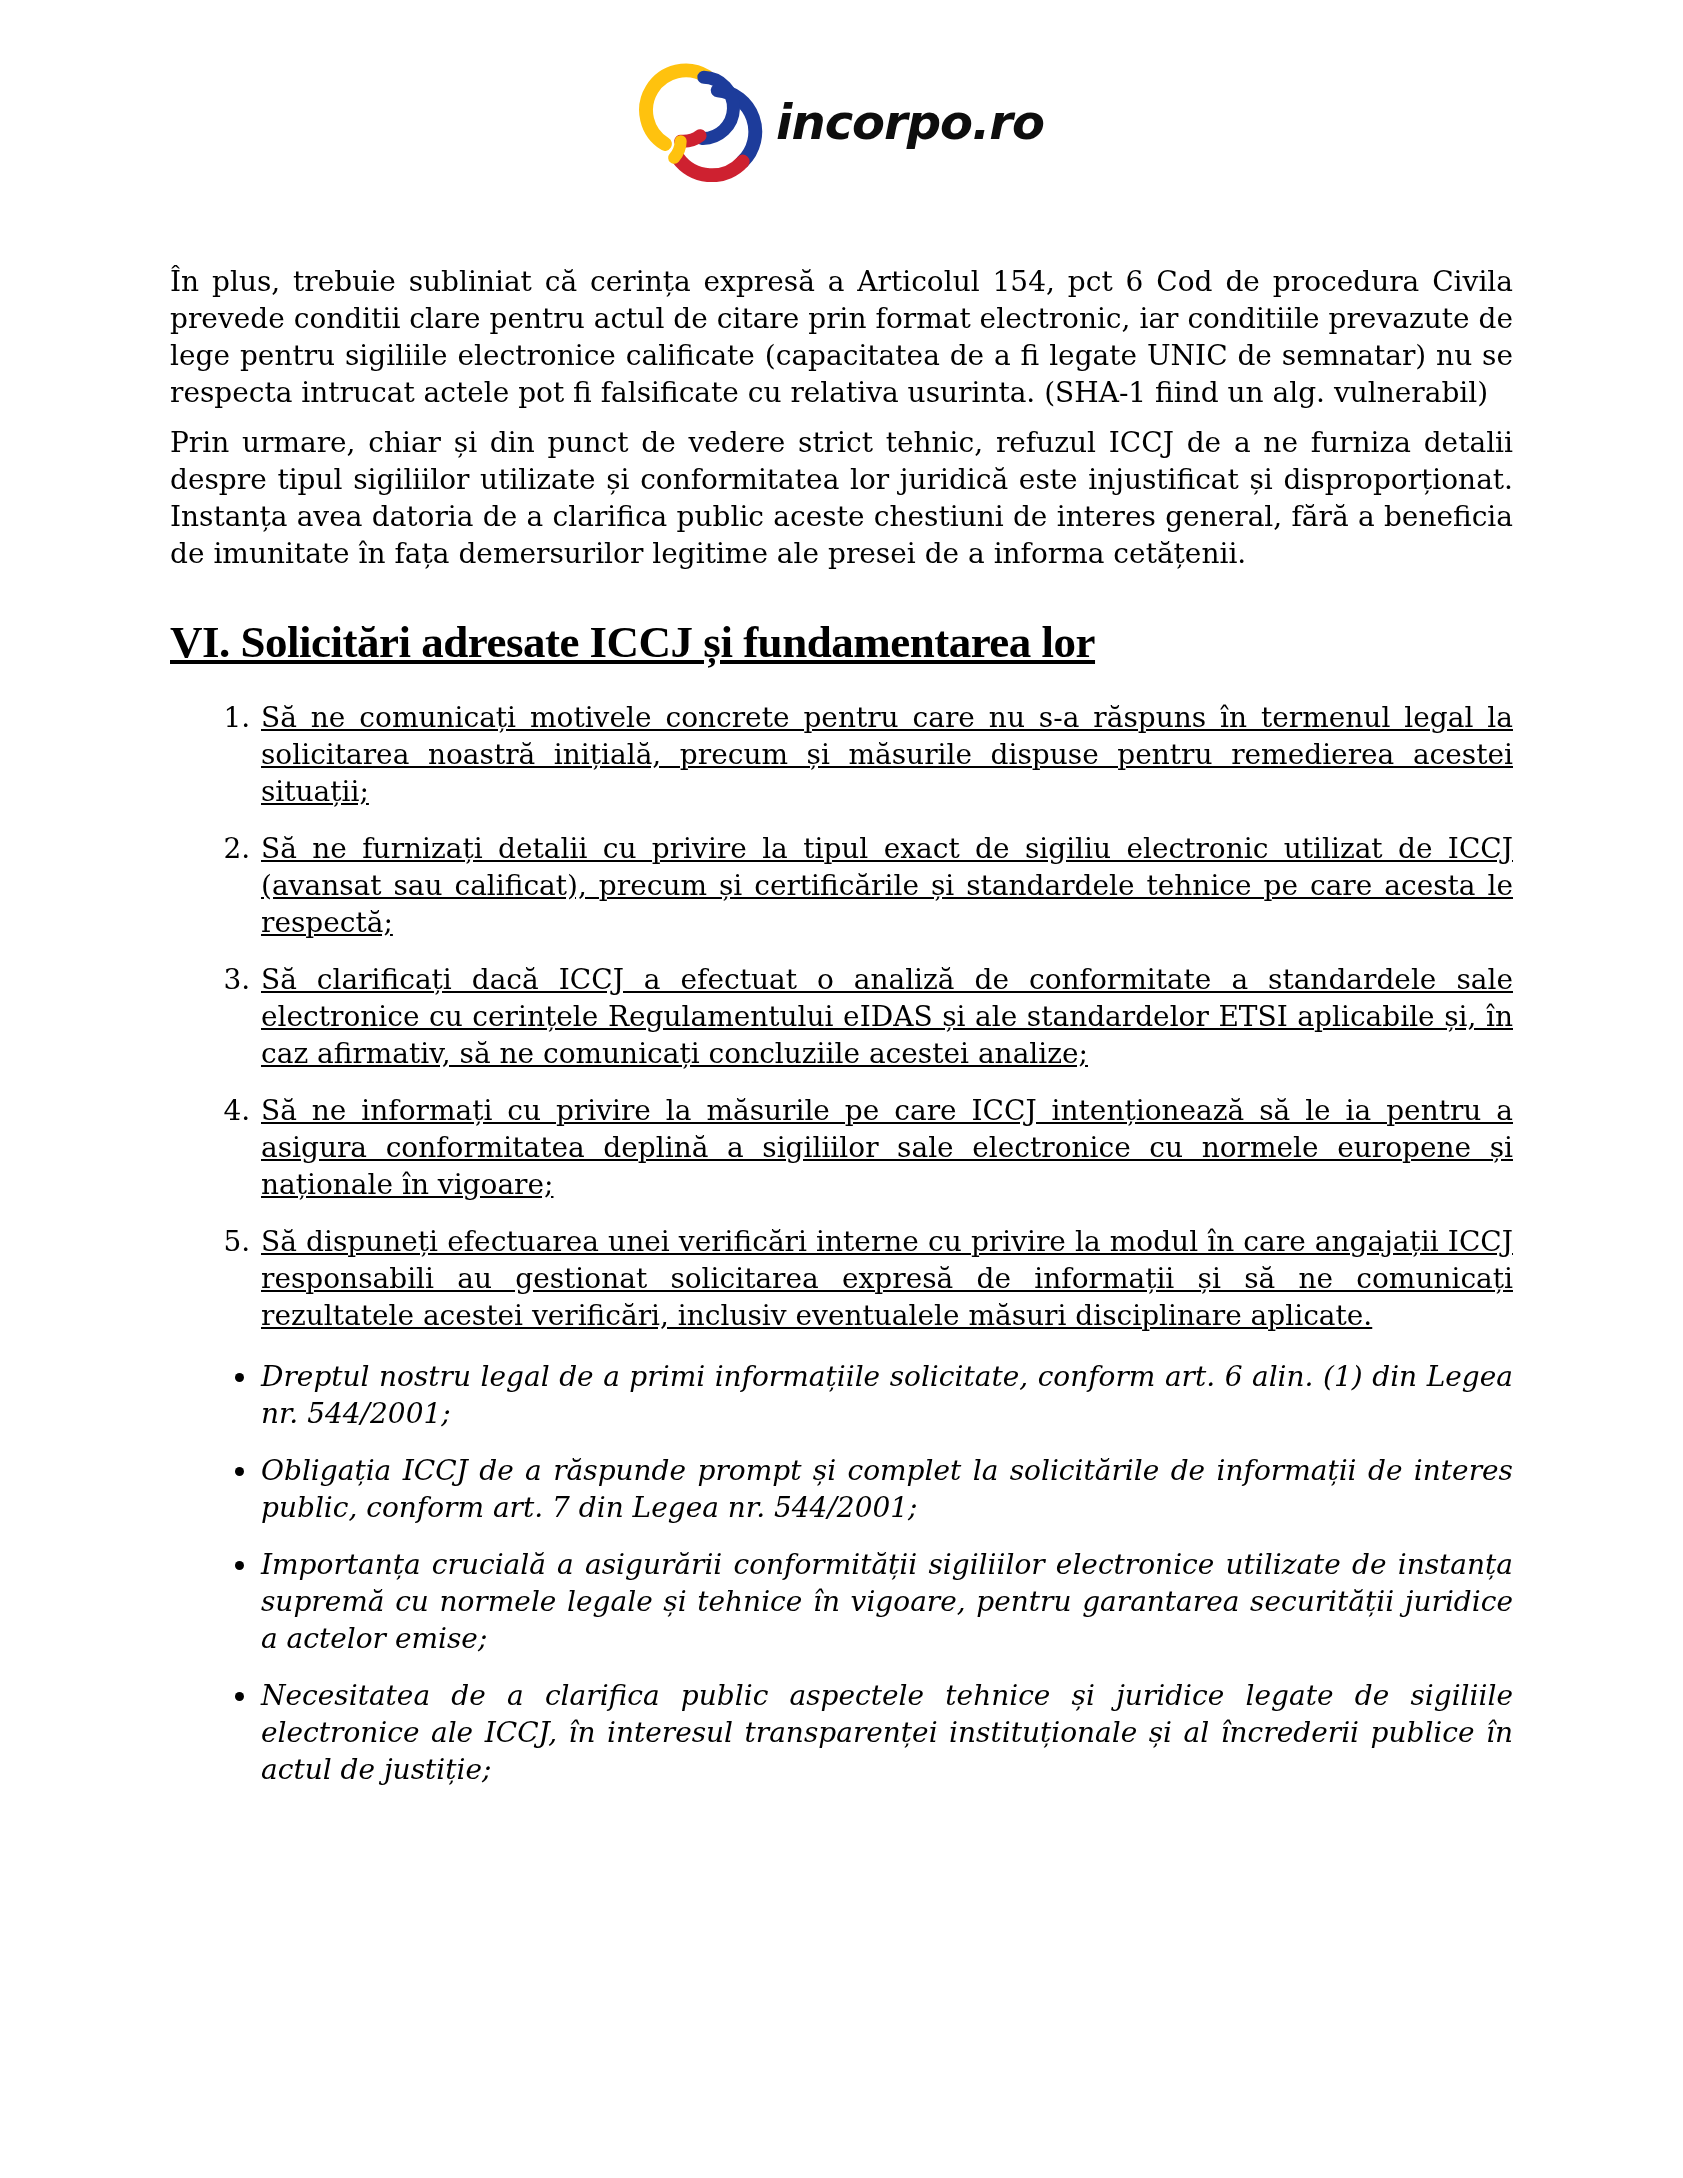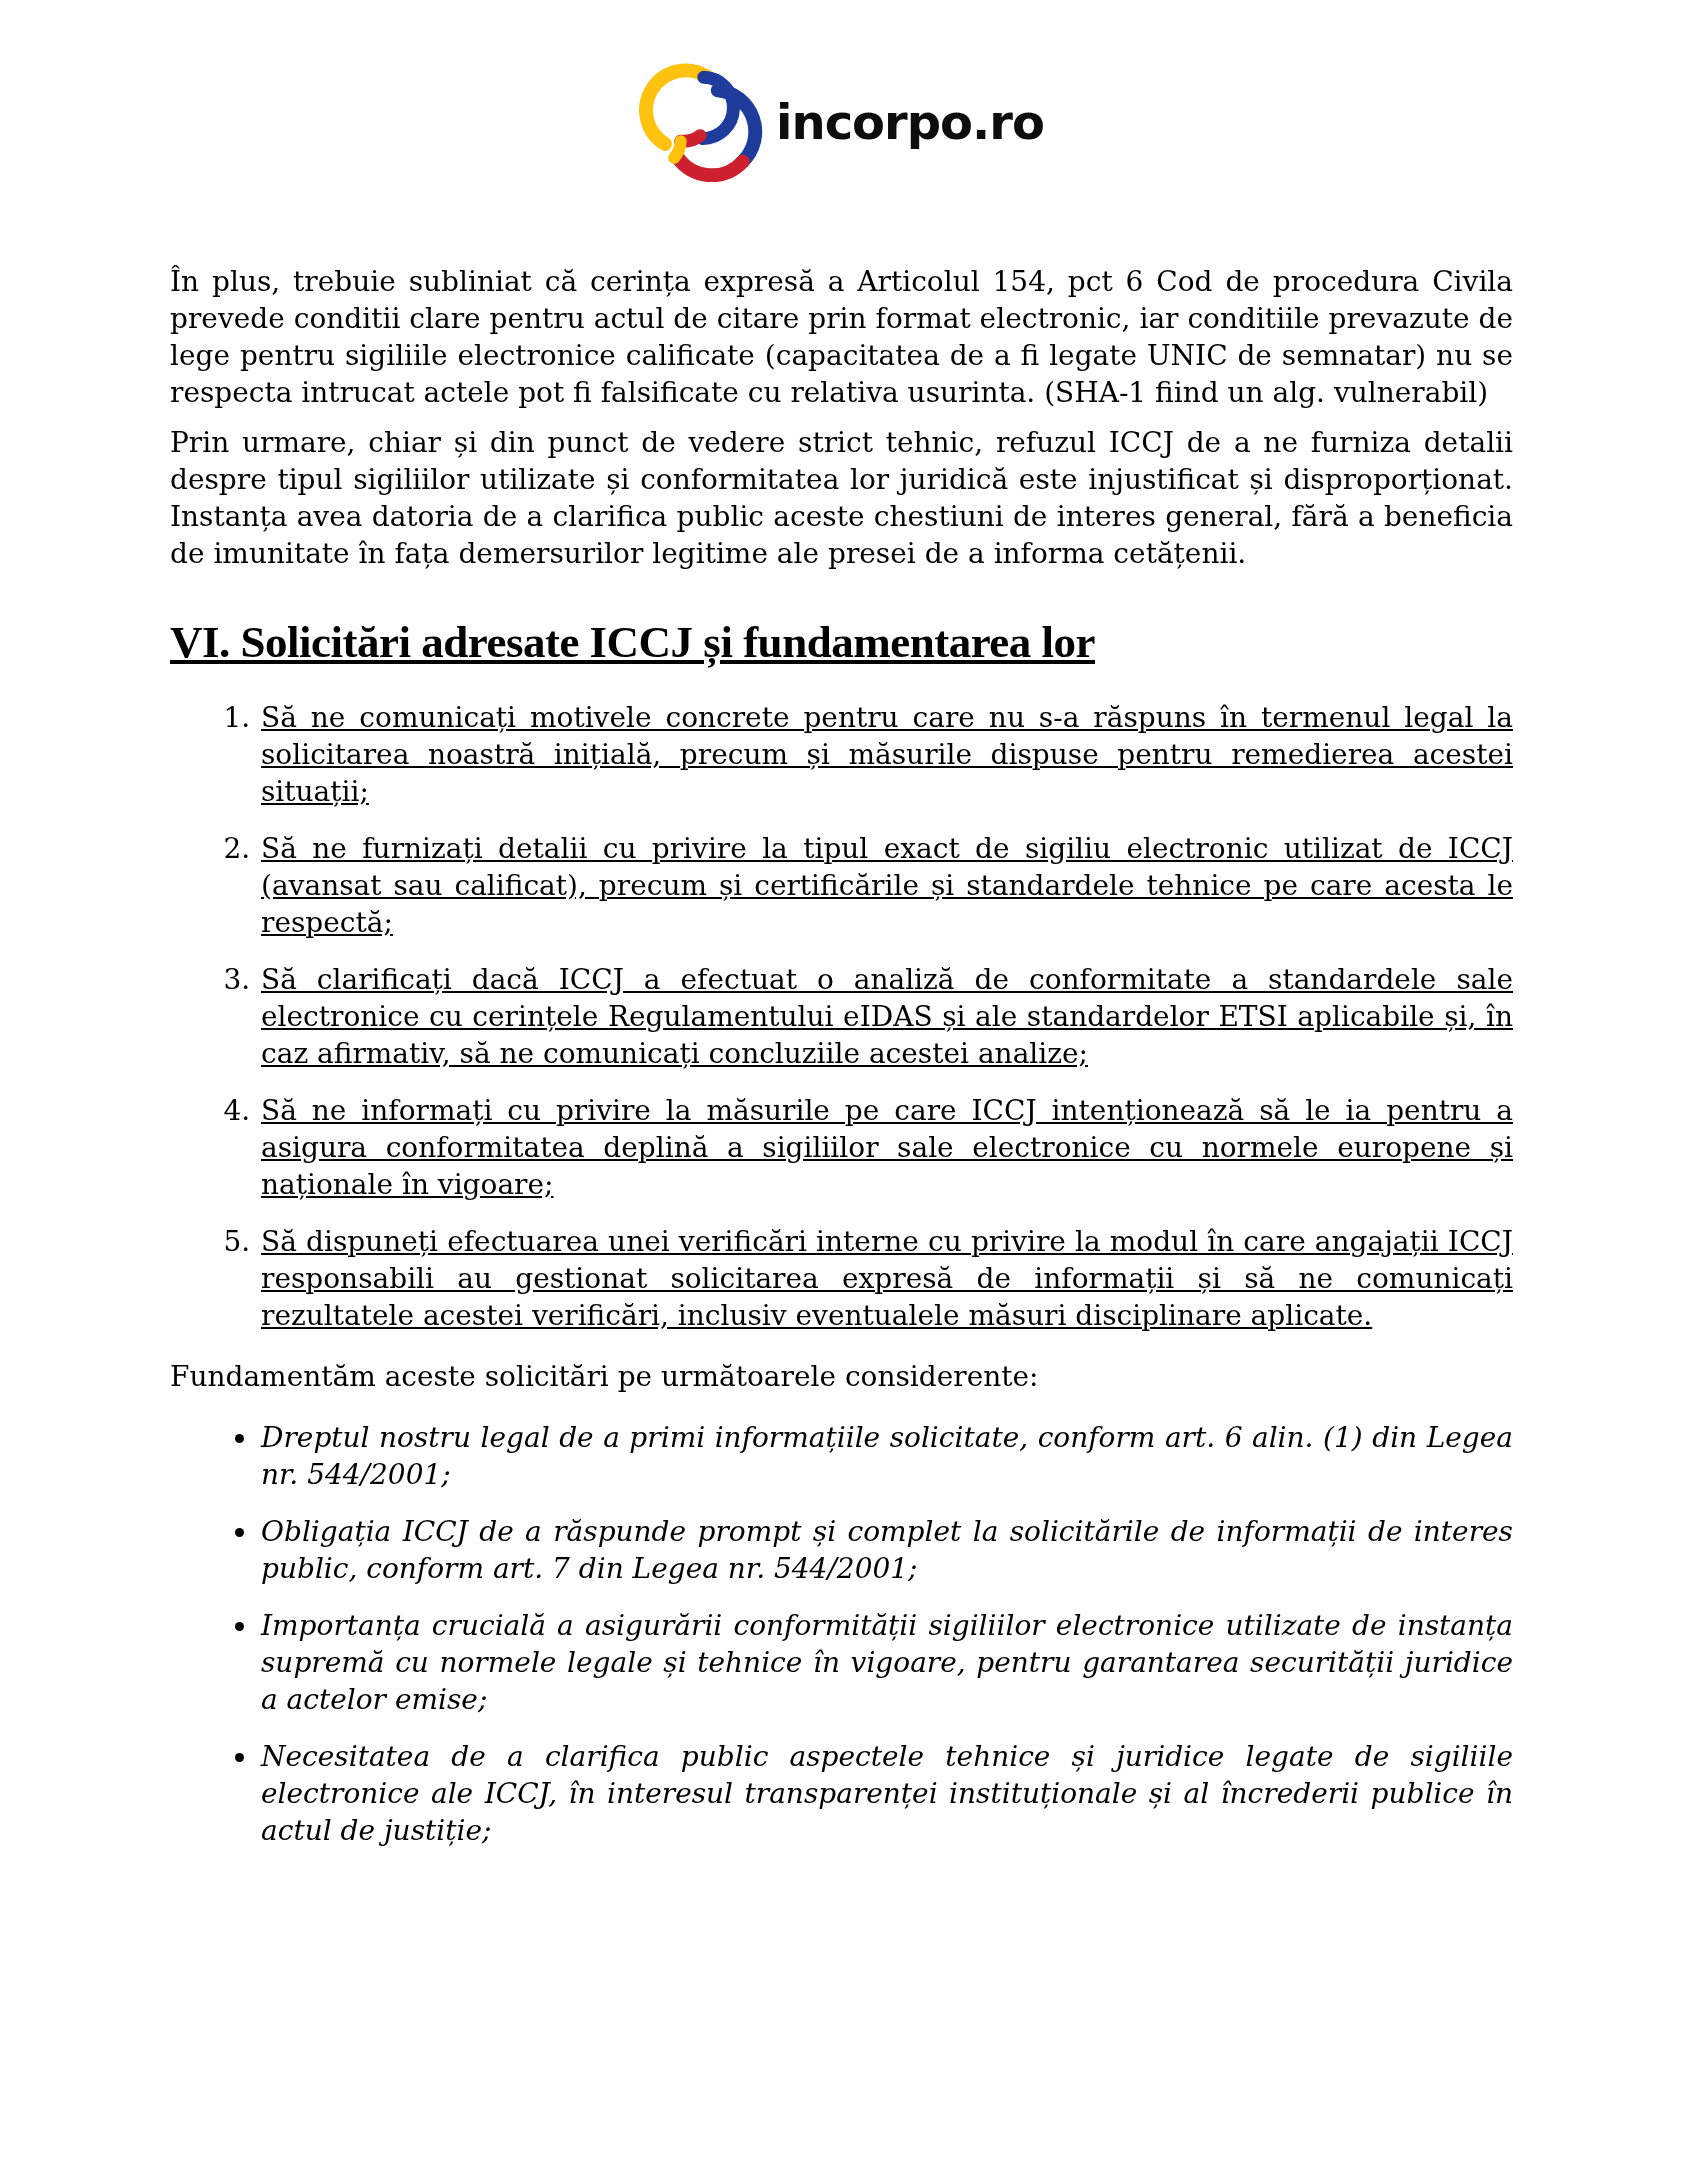--- a/index.html
+++ b/index.html
@@ -17,20 +17,21 @@
     background: #ffffff;
     position: relative;
   }
   
   .logo-header {
     padding-top: 55px;
     display: flex;
     justify-content: center;
     align-items: center;
     gap: 12px;
+    font-style: italic;
   }
   .logo-mark { width: 125px; height: 127px; display: block; }
   .logo-text {
     font-family: "DejaVu Sans", sans-serif;
     font-weight: bold;
     font-size: 48px;
     letter-spacing: -1px;
     color: #0d0d0d;
     padding-top: 6px;
   }
@@ -108,21 +109,20 @@
 
 
     <ol class="requests">
       <li>Să ne comunicați motivele concrete pentru care nu s-a răspuns în termenul legal la solicitarea noastră inițială, precum și măsurile dispuse pentru remedierea acestei situații;</li>
       <li>Să ne furnizați detalii cu privire la tipul exact de sigiliu electronic utilizat de ICCJ (avansat sau calificat), precum și certificările și standardele tehnice pe care acesta le respectă;</li>
       <li>Să clarificați dacă ICCJ a efectuat o analiză de conformitate a standardele sale electronice cu cerințele Regulamentului eIDAS și ale standardelor ETSI aplicabile și, în caz afirmativ, să ne comunicați concluziile acestei analize;</li>
       <li>Să ne informați cu privire la măsurile pe care ICCJ intenționează să le ia pentru a asigura conformitatea deplină a sigiliilor sale electronice cu normele europene și naționale în vigoare;</li>
       <li>Să dispuneți efectuarea unei verificări interne cu privire la modul în care angajații ICCJ responsabili au gestionat solicitarea expresă de informații și să ne comunicați rezultatele acestei verificări, inclusiv eventualele măsuri disciplinare aplicate.</li>
     </ol>
 
-    <p>Fundamentăm aceste solicitări pe următoarele considerente:</p>
 
     <ul class="considerations">
       <li>Dreptul nostru legal de a primi informațiile solicitate, conform art.  6 alin.  (1) din Legea nr.  544/2001;</li>
       <li>Obligația ICCJ de a răspunde prompt și complet la solicitările de informații de interes public, conform art.  7 din Legea nr.  544/2001;</li>
       <li>Importanța crucială a asigurării conformității sigiliilor electronice utilizate de instanța supremă cu normele legale și tehnice în vigoare, pentru garantarea securității juridice a actelor emise;</li>
       <li>Necesitatea de a clarifica public aspectele tehnice și juridice legate de sigiliile electronice ale ICCJ, în interesul transparenței instituționale și al încrederii publice în actul de justiție;</li>
     </ul>
 
   </div>
 </div>

